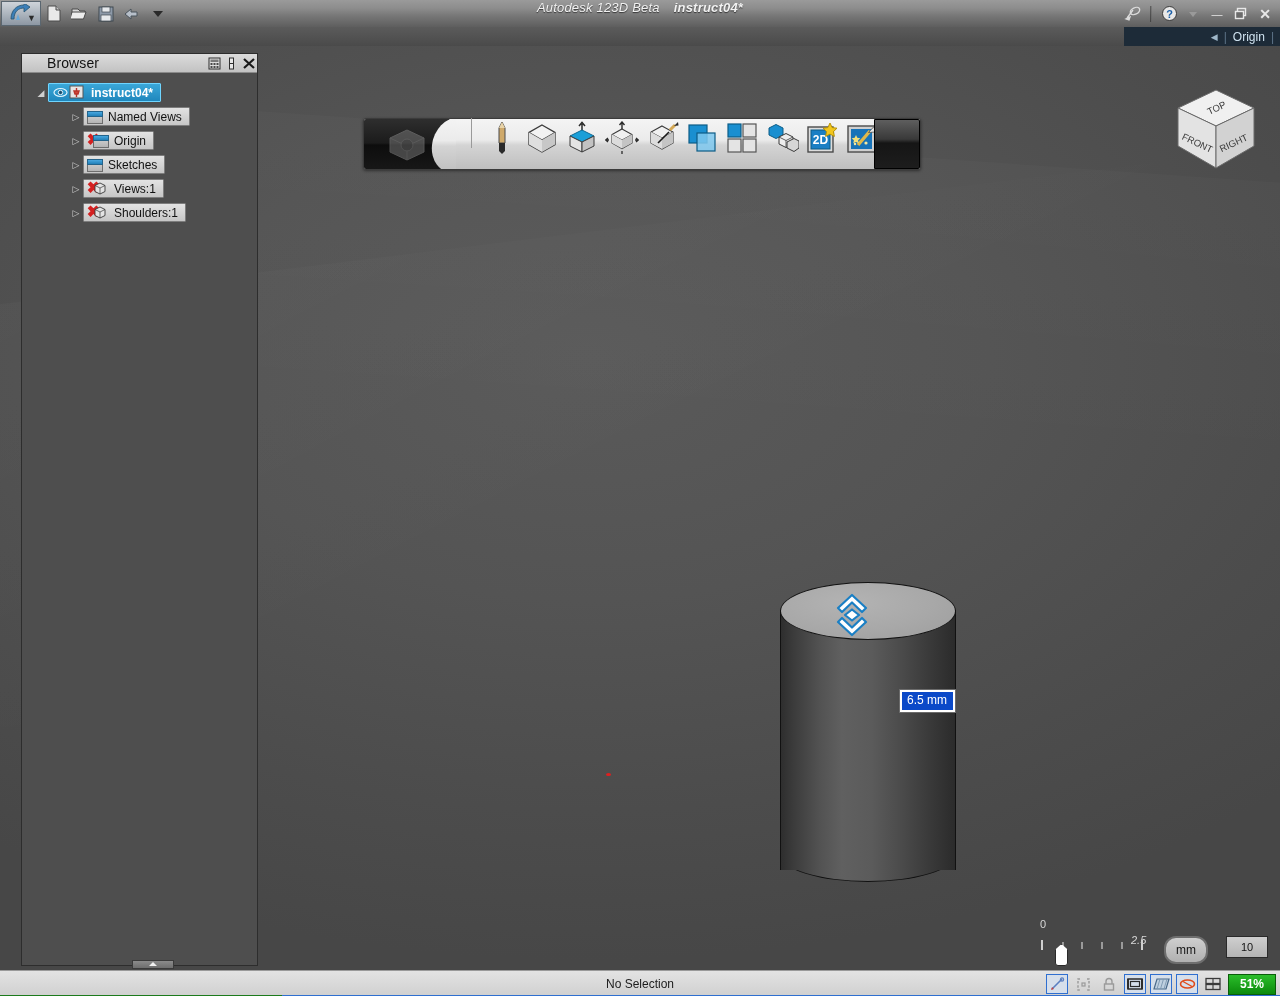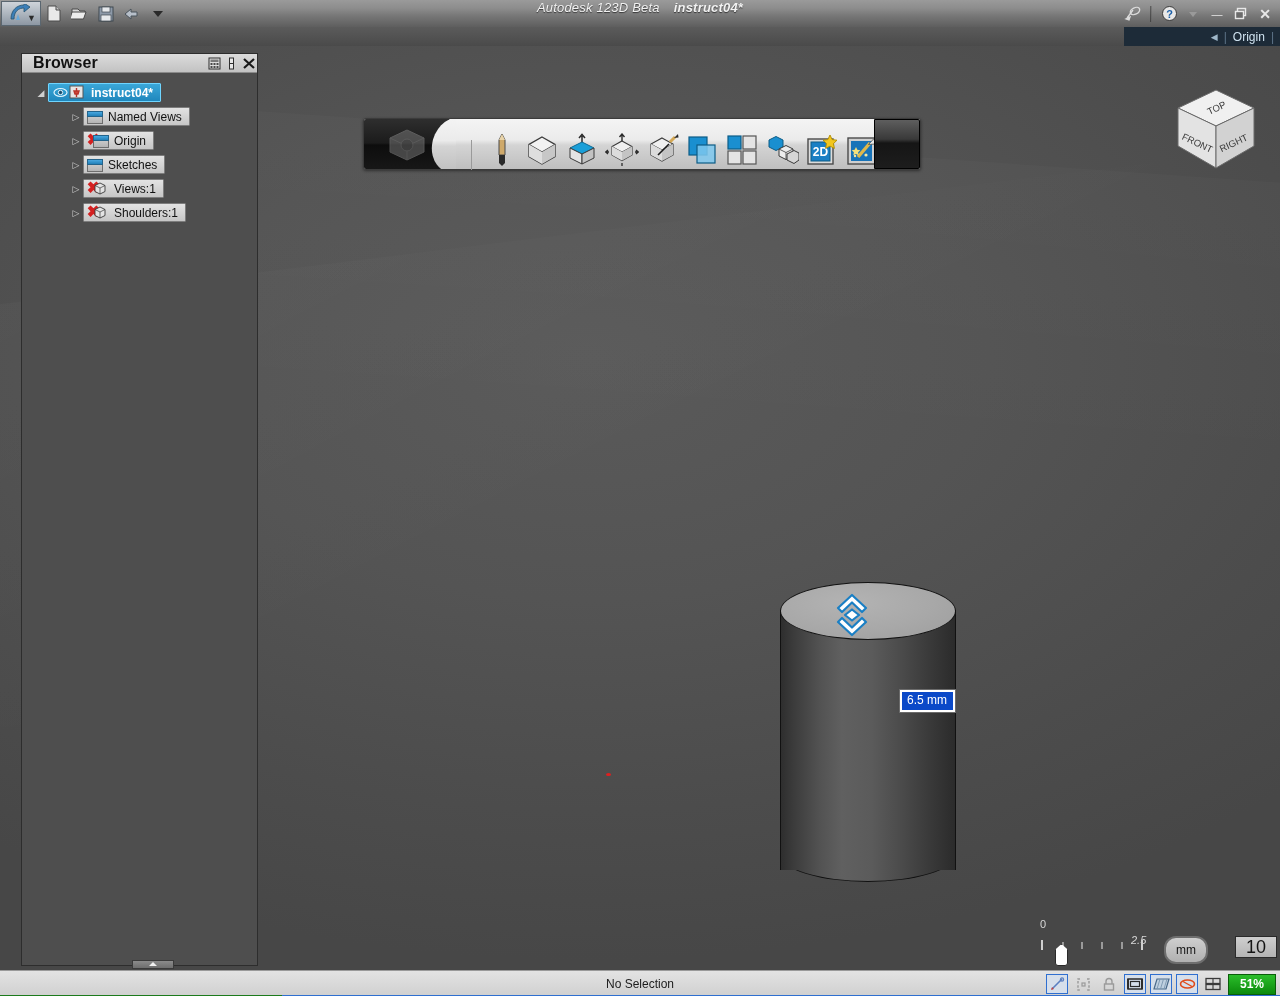--- a/index.html
+++ b/index.html
@@ -85,21 +85,21 @@
     box-sizing:border-box;
   }
   .browser-head{
     height:19px;
     background:linear-gradient(to bottom,#dcdcdc,#c2c2c2);
     border-bottom:1px solid #8a8a8a;
     display:flex;align-items:center;
     box-sizing:border-box;
   }
   .browser-title{
-    flex:1;padding-left:11px;font-size:16px;font-weight:bold;color:#111;
+    flex:1;padding-left:25px;font-size:14px;font-weight:normal;color:#111;
     letter-spacing:.1px;
   }
   .bh-icon{
     width:17px;height:17px;display:flex;align-items:center;justify-content:center;
   }
   .tree{padding-top:9px;font-size:12px;color:#111;}
   .trow{display:flex;align-items:center;height:21px;margin-bottom:3px;}
   .tw-arrow{width:14px;display:flex;align-items:center;justify-content:center;color:#cfcfcf;font-size:9px;}
   .tnode{
     display:inline-flex;align-items:center;height:19px;
@@ -166,21 +166,21 @@
     background:linear-gradient(to bottom,#f4f4f4 0%,#ebebeb 42%,#d4d4d4 52%,#bfbfbf 100%);
     border-radius:50% 0 0 50%;
     transform:skewX(-6deg);
   }
   .tb-rightcap{
     position:absolute;right:1px;top:1px;width:46px;height:50px;
     background:linear-gradient(to bottom,#5e5e5e 0%,#393939 40%,#151515 48%,#1d1d1d 100%);
     border:1px solid #000;border-radius:0 2px 2px 0;box-sizing:border-box;
   }
   .tb-items{
-    position:absolute;left:100px;top:0;height:52px;display:flex;align-items:flex-end;gap:0px;
+    position:absolute;left:100px;top:0;height:52px;display:flex;align-items:flex-start;gap:0px;
   }
   .tbsep{width:1px;height:30px;background:#9a9a9a;margin:0 10px 0 8px;}
   .tbi{
     width:40px;height:40px;display:flex;align-items:center;justify-content:center;
   }
   .tb-logo{position:absolute;left:12px;top:8px;width:62px;height:36px;opacity:.55;}
 
   
   .viewcube{position:absolute;right:18px;top:38px;width:92px;height:92px;}
 
@@ -237,22 +237,22 @@
   .rl-handle{
     position:absolute;left:19px;top:30px;width:11px;height:20px;
     background:#ffffff;border:1px solid #2a2a2a;
     border-radius:2px 2px 3px 3px;
     clip-path:polygon(50% 0%,100% 26%,100% 100%,0% 100%,0% 26%);
   }
   .rl-box{
     position:absolute;
     background:linear-gradient(to bottom,#cfcfcf,#b4b4b4);
     border:1px solid #2a2a2a;
-    font-size:18px;color:#141414;
-    display:flex;align-items:center;justify-content:center;margin-left:9px;
+    font-size:11px;color:#141414;
+    display:flex;align-items:center;justify-content:center;
   }
   .rl-unit{
     position:absolute;left:128px;top:22px;width:40px;height:24px;
     background:linear-gradient(to bottom,#cfcfcf,#b0b0b0);
     border:2px solid #6e6e6e;border-radius:12px;
     font-size:12px;color:#141414;
     display:flex;align-items:center;justify-content:center;
   }
 
   

